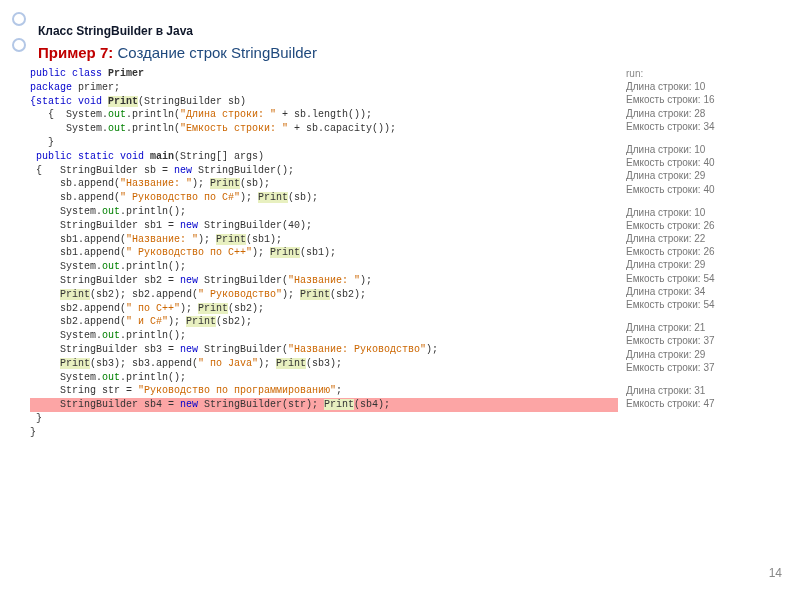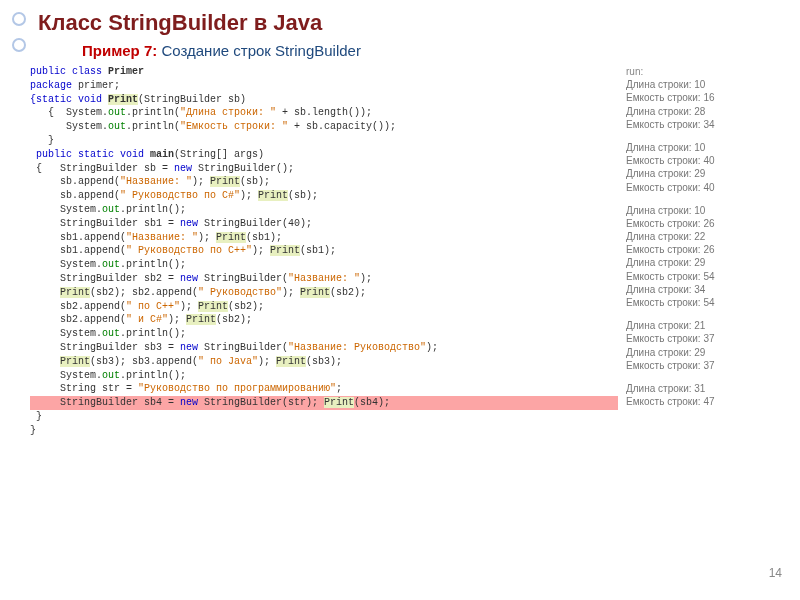--- a/index.html
+++ b/index.html
@@ -1,19 +1,19 @@
 <!DOCTYPE html>
 <html><head>
 <meta charset="utf-8">
 <style>
   * { margin: 0; padding: 0; box-sizing: border-box; }
   body { width: 800px; height: 600px; font-family: Arial, sans-serif; background: #fff; position: relative; }
-  .slide-title { font-size: 22px; font-weight: bold; color: #7f1d1d; padding: 10px 10px 2px 38px; }
+  .slide-title { font-size: 12px; font-weight: bold; color: #0f172a; padding: 24px 10px 2px 38px; }
   .example-title { font-size: 15px; padding: 4px 10px 6px 38px; }
-  .ex-red { color: #c00000; font-weight: bold; margin-left: 44px; }
+  .ex-red { color: #c00000; font-weight: bold; }
   .ex-blue { color: #1f497d; }
   .bullet { position: absolute; left: 12px; width: 14px; height: 14px; border: 2px solid #b3c7e6; border-radius: 50%; background: #fff; }
   .bullet1 { top: 12px; }
   .bullet2 { top: 38px; }
   .content { display: flex; padding: 0 6px 0 30px; gap: 8px; }
   .code-pane { flex: 1; font-family: "Courier New", monospace; font-size: 10px; line-height: 1.38; color: #333; }
   .output-pane { width: 168px; font-family: Arial, sans-serif; font-size: 10px; line-height: 1.32; color: #777; }
   .kw { color: #0000cc; }
   .cls { color: #008000; }
   .str { color: #cc6600; }

